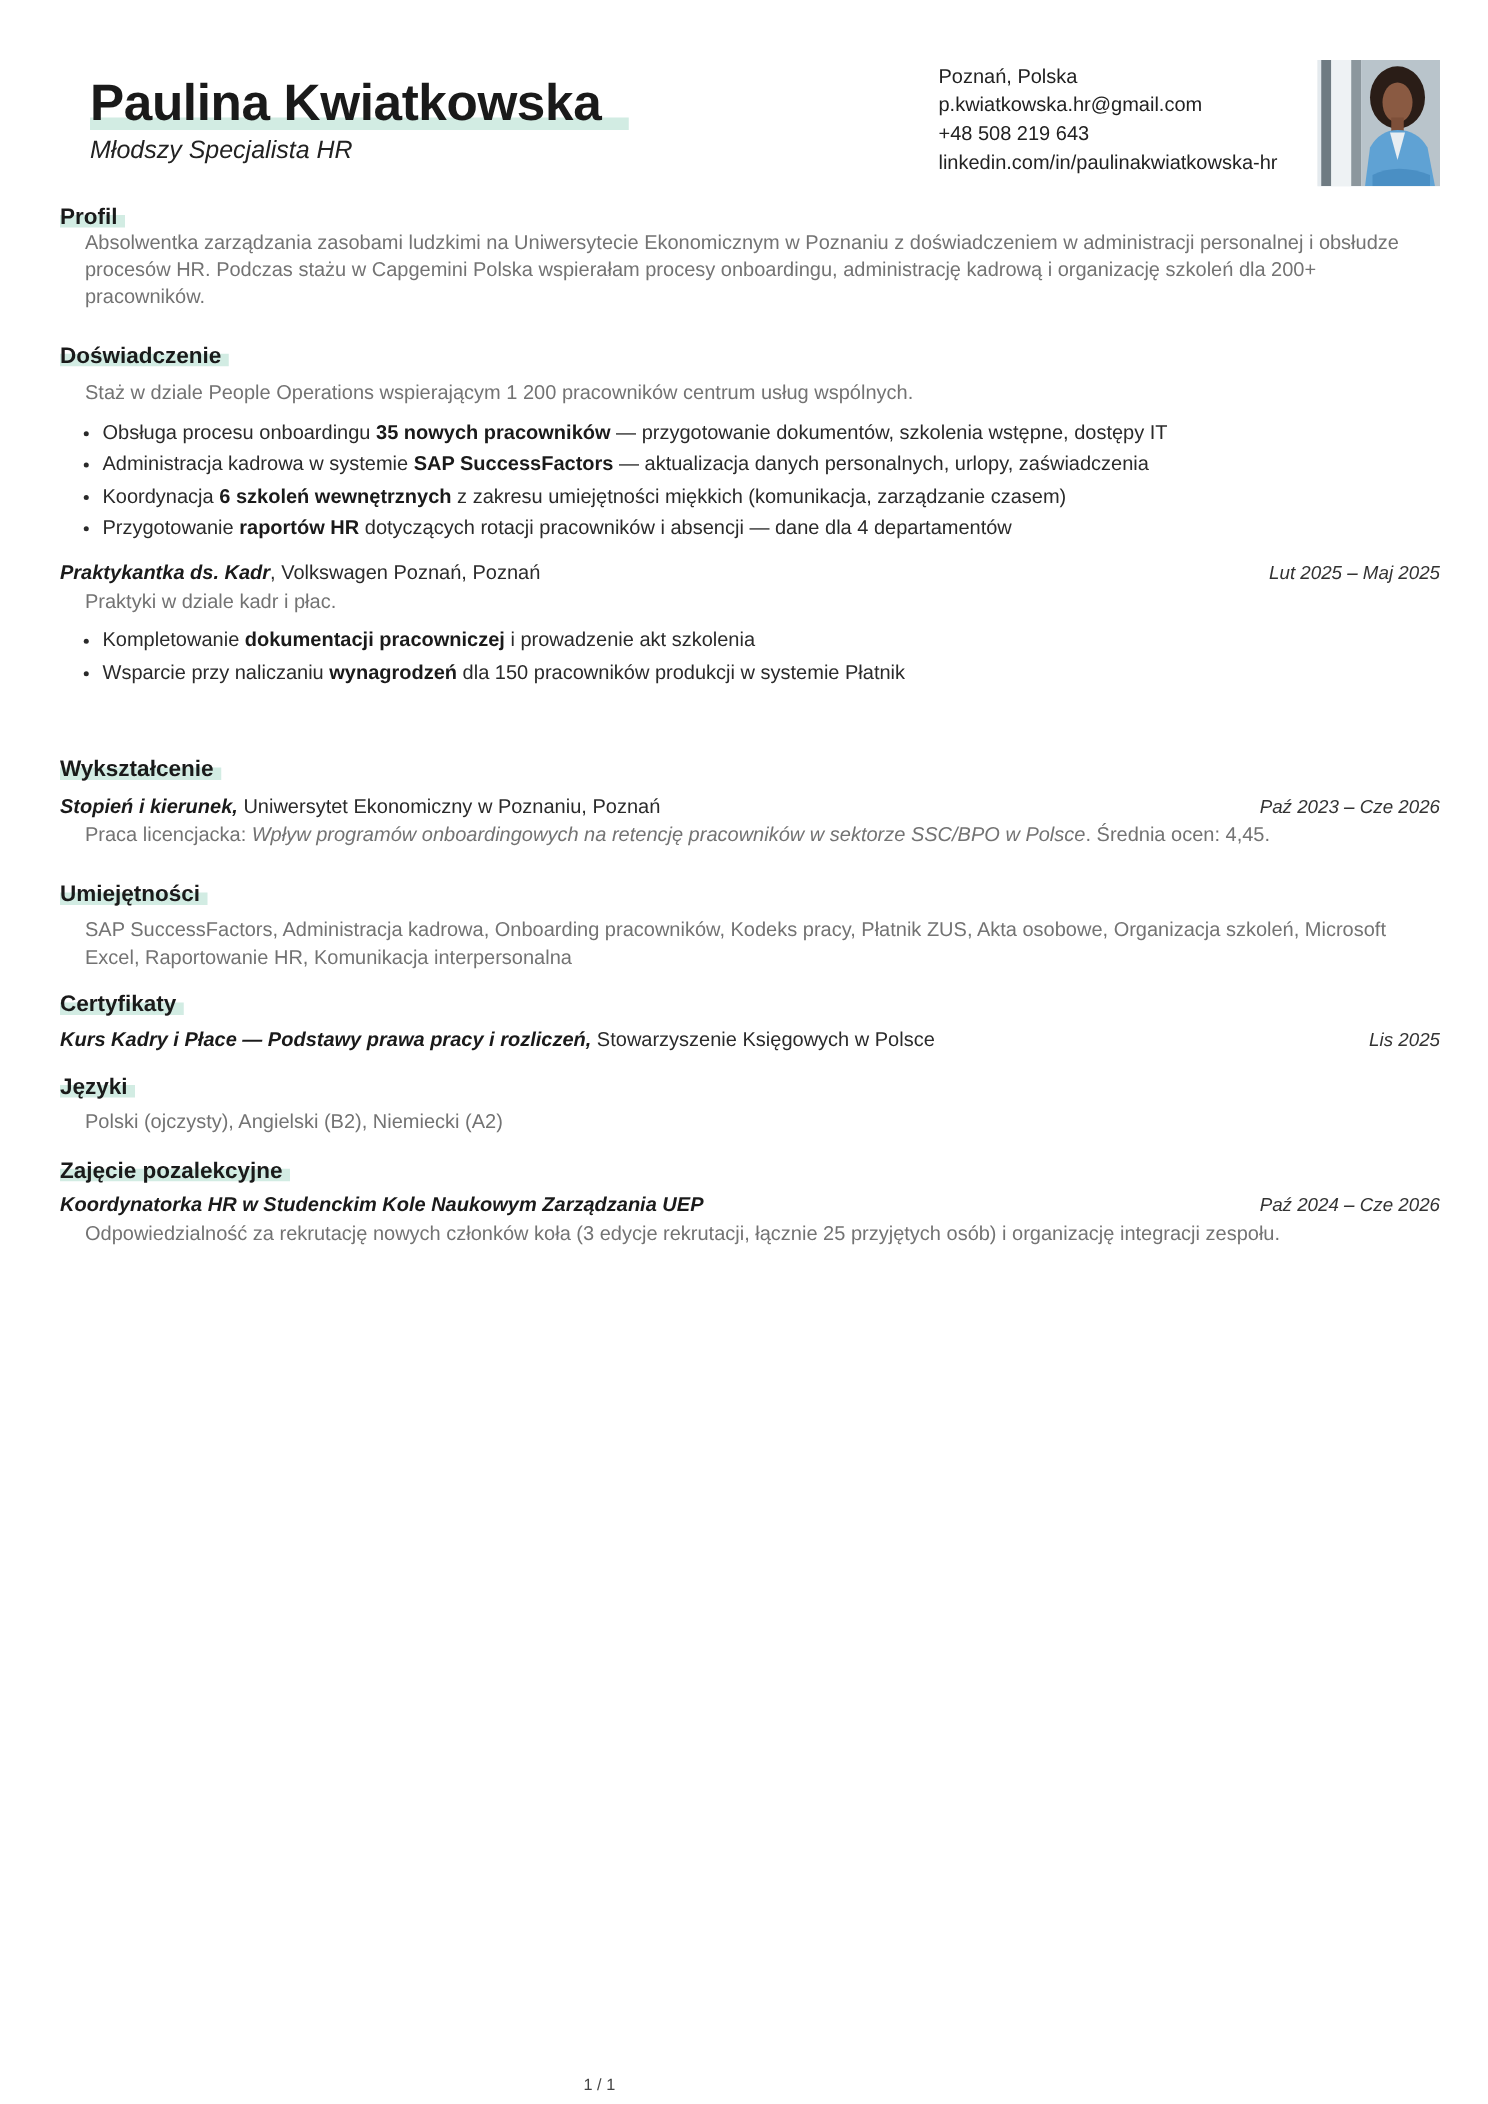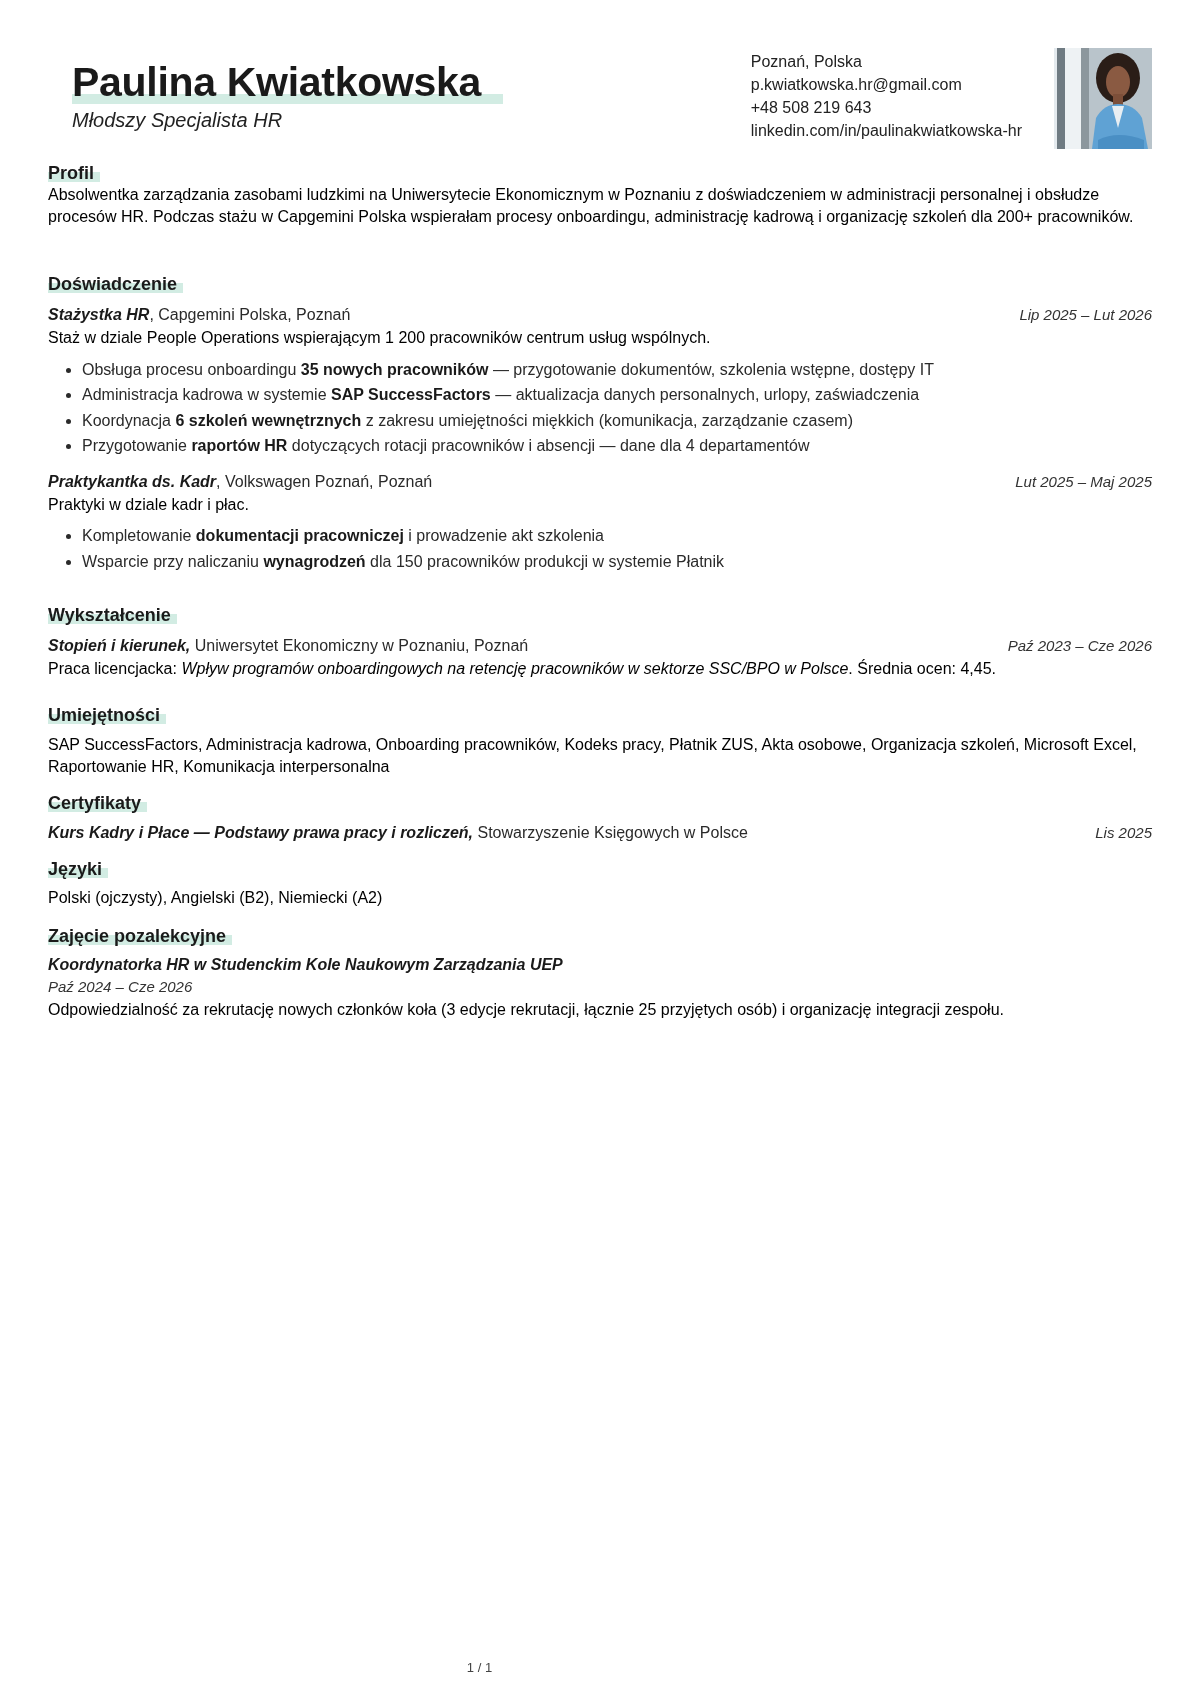--- a/index.html
+++ b/index.html
@@ -16,21 +16,21 @@
   }
   .name span { position:relative; z-index:1; }
   .role { font-size:20px; font-style:italic; color:#222; margin-top:3px; }
   .contact { position:absolute; right:130px; top:50px; font-size:16px; line-height:23px; color:#222; }
   .photo { position:absolute; right:0; top:48px; width:98px; height:101px; overflow:hidden; background:#dfe6ea; }
 
   
   .section { position:absolute; left:0; width:1104px; }
   .sec-title { font-size:18px; font-weight:700; color:#1a1a1a; position:relative; display:inline-block; padding-right:6px; line-height:22px; }
   .sec-title span { position:relative; z-index:1; }
-  .txt { font-size:16px; line-height:21.5px; color:#000000; }
+  .txt { font-size:16px; line-height:21.5px; color:#737373;margin-left:20px; }
   .entry-head { display:flex; justify-content:space-between; align-items:baseline; font-size:16px; line-height:22px; }
   .entry-head .title b { font-style:italic; font-weight:700; color:#1a1a1a; }
   .date { font-style:italic; font-size:15px; color:#333; }
   ul.bullets { margin:8px 0 0 0; padding:0 0 0 34px; font-size:16px; line-height:25.5px; }
   ul.bullets li { padding-left:0; }
   ul.bullets li b { font-weight:700; color:#1a1a1a; }
   .footer { position:absolute; left:0; width:959px; top:1660px; text-align:center; font-size:13px; color:#444; }
 </style>
 </head>
 <body>
@@ -67,24 +67,20 @@
 
   <div class="section" style="top:162px;">
     <div class="sec-title"><span>Profil</span></div>
     <div class="txt" style="margin-top:0px;">Absolwentka zarządzania zasobami ludzkimi na Uniwersytecie Ekonomicznym w Poznaniu z doświadczeniem w administracji personalnej i obsłudze procesów HR. Podczas stażu w Capgemini Polska wspierałam procesy onboardingu, administrację kadrową i organizację szkoleń dla 200+ pracowników.</div>
   </div>
 
   <div class="section" style="top:273px;">
     <div class="sec-title"><span>Doświadczenie</span></div>
 
     <div style="margin-top:9px;">
-      <div class="entry-head">
-        <div class="title"><b>Stażystka HR</b><span>, Capgemini Polska, Poznań</span></div>
-        <div class="date">Lip 2025 – Lut 2026</div>
-      </div>
       <div class="txt" style="margin-top:1px;">Staż w dziale People Operations wspierającym 1 200 pracowników centrum usług wspólnych.</div>
       <ul class="bullets">
         <li><span>Obsługa procesu onboardingu </span><b>35 nowych pracowników</b><span> — przygotowanie dokumentów, szkolenia wstępne, dostępy IT</span></li>
         <li><span>Administracja kadrowa w systemie </span><b>SAP SuccessFactors</b><span> — aktualizacja danych personalnych, urlopy, zaświadczenia</span></li>
         <li><span>Koordynacja </span><b>6 szkoleń wewnętrznych</b><span> z zakresu umiejętności miękkich (komunikacja, zarządzanie czasem)</span></li>
         <li><span>Przygotowanie </span><b>raportów HR</b><span> dotyczących rotacji pracowników i absencji — dane dla 4 departamentów</span></li>
       </ul>
     </div>
 
     <div style="margin-top:12px;">
@@ -122,21 +118,21 @@
     </div>
   </div>
 
   <div class="section" style="top:858px;">
     <div class="sec-title"><span>Języki</span></div>
     <div class="txt" style="margin-top:7px;">Polski (ojczysty), Angielski (B2), Niemiecki (A2)</div>
   </div>
 
   <div class="section" style="top:925px;">
     <div class="sec-title"><span>Zajęcie pozalekcyjne</span></div>
-    <div class="entry-head" style="margin-top:7px;flex-direction:column;">
+    <div class="entry-head" style="margin-top:7px;">
       <div class="title"><b>Koordynatorka HR w Studenckim Kole Naukowym Zarządzania UEP</b></div>
       <div class="date">Paź 2024 – Cze 2026</div>
     </div>
     <div class="txt" style="margin-top:1px;">Odpowiedzialność za rekrutację nowych członków koła (3 edycje rekrutacji, łącznie 25 przyjętych osób) i organizację integracji zespołu.</div>
   </div>
 </div>
 
 <div class="footer">1 / 1</div>
 
 </body></html>

